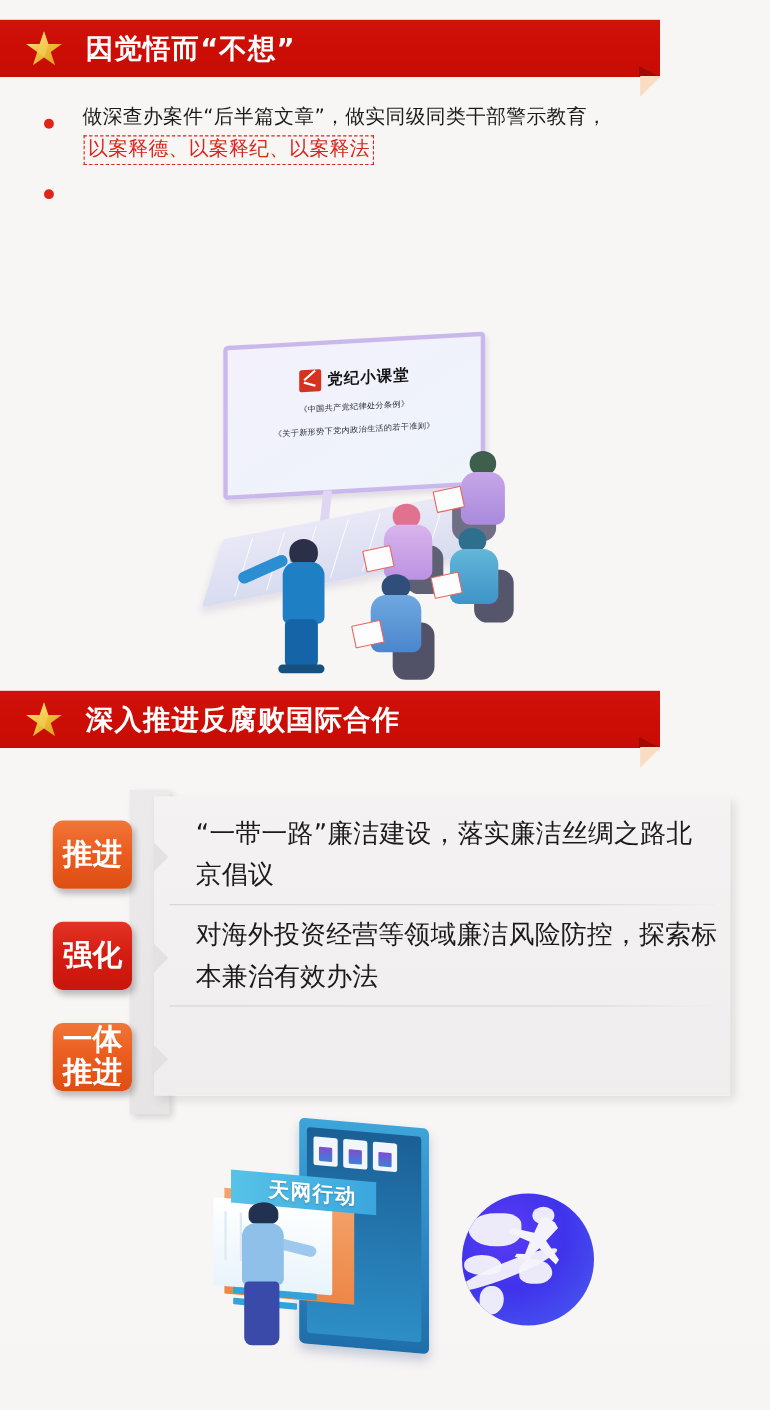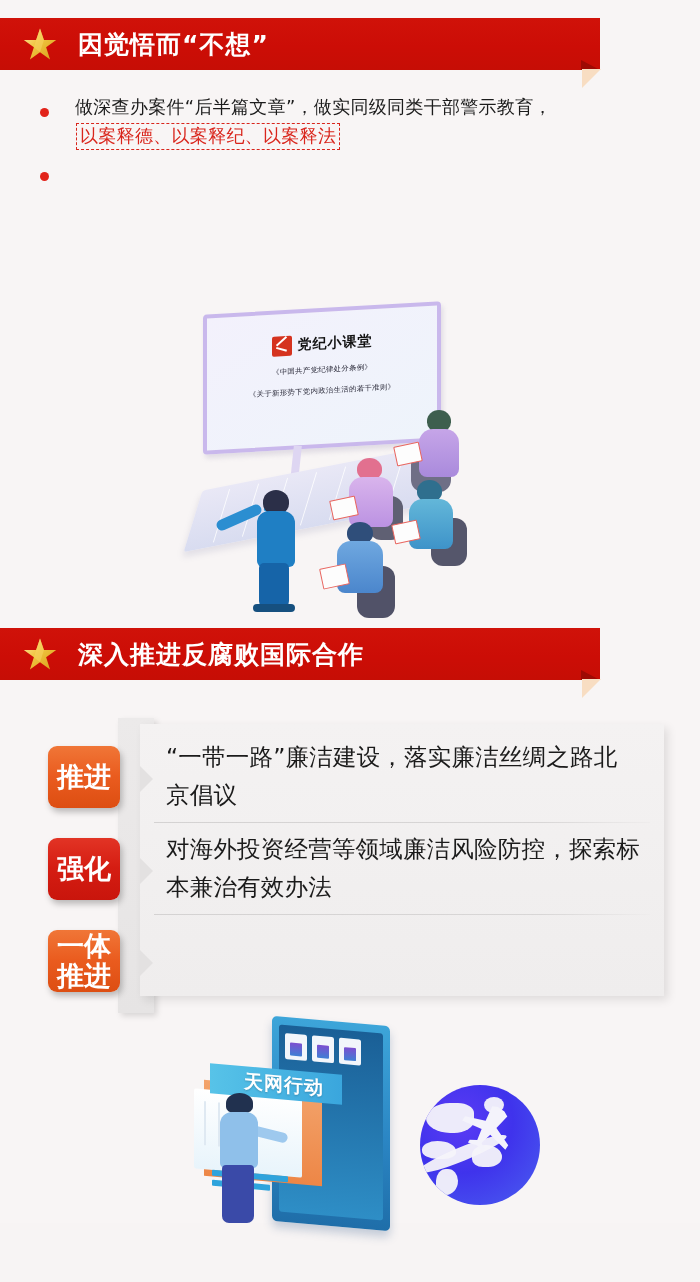--- a/index.html
+++ b/index.html
@@ -190,21 +190,21 @@
     position:absolute; left:118px; top:0px; width:36px; height:295px;
     background: linear-gradient(180deg,#eceaea 0%, #e6e4e4 100%);
     box-shadow: 3px 3px 6px rgba(0,0,0,.13);
   }
   .content-panel {
     position:absolute; left:140px; top:6px; width:524px; height:272px;
     background: linear-gradient(180deg,#f4f2f2 0%, #efeded 100%);
     box-shadow: 4px 4px 9px rgba(0,0,0,.10);
   }
   .panel-item {
-    position:absolute; left:4px; width:524px; padding-left:22px; padding-right:28px;
+    position:absolute; left:16px; width:524px; padding-left:22px; padding-right:28px;
     display:flex; align-items:center;justify-content:flex-end;
   }
   .panel-item .ptext {
     font-size: 23.5px;
     line-height: 1.62;
     color: #1b1b1b;
     font-weight: 500;
     letter-spacing: .2px;
   }
   .panel-div {

